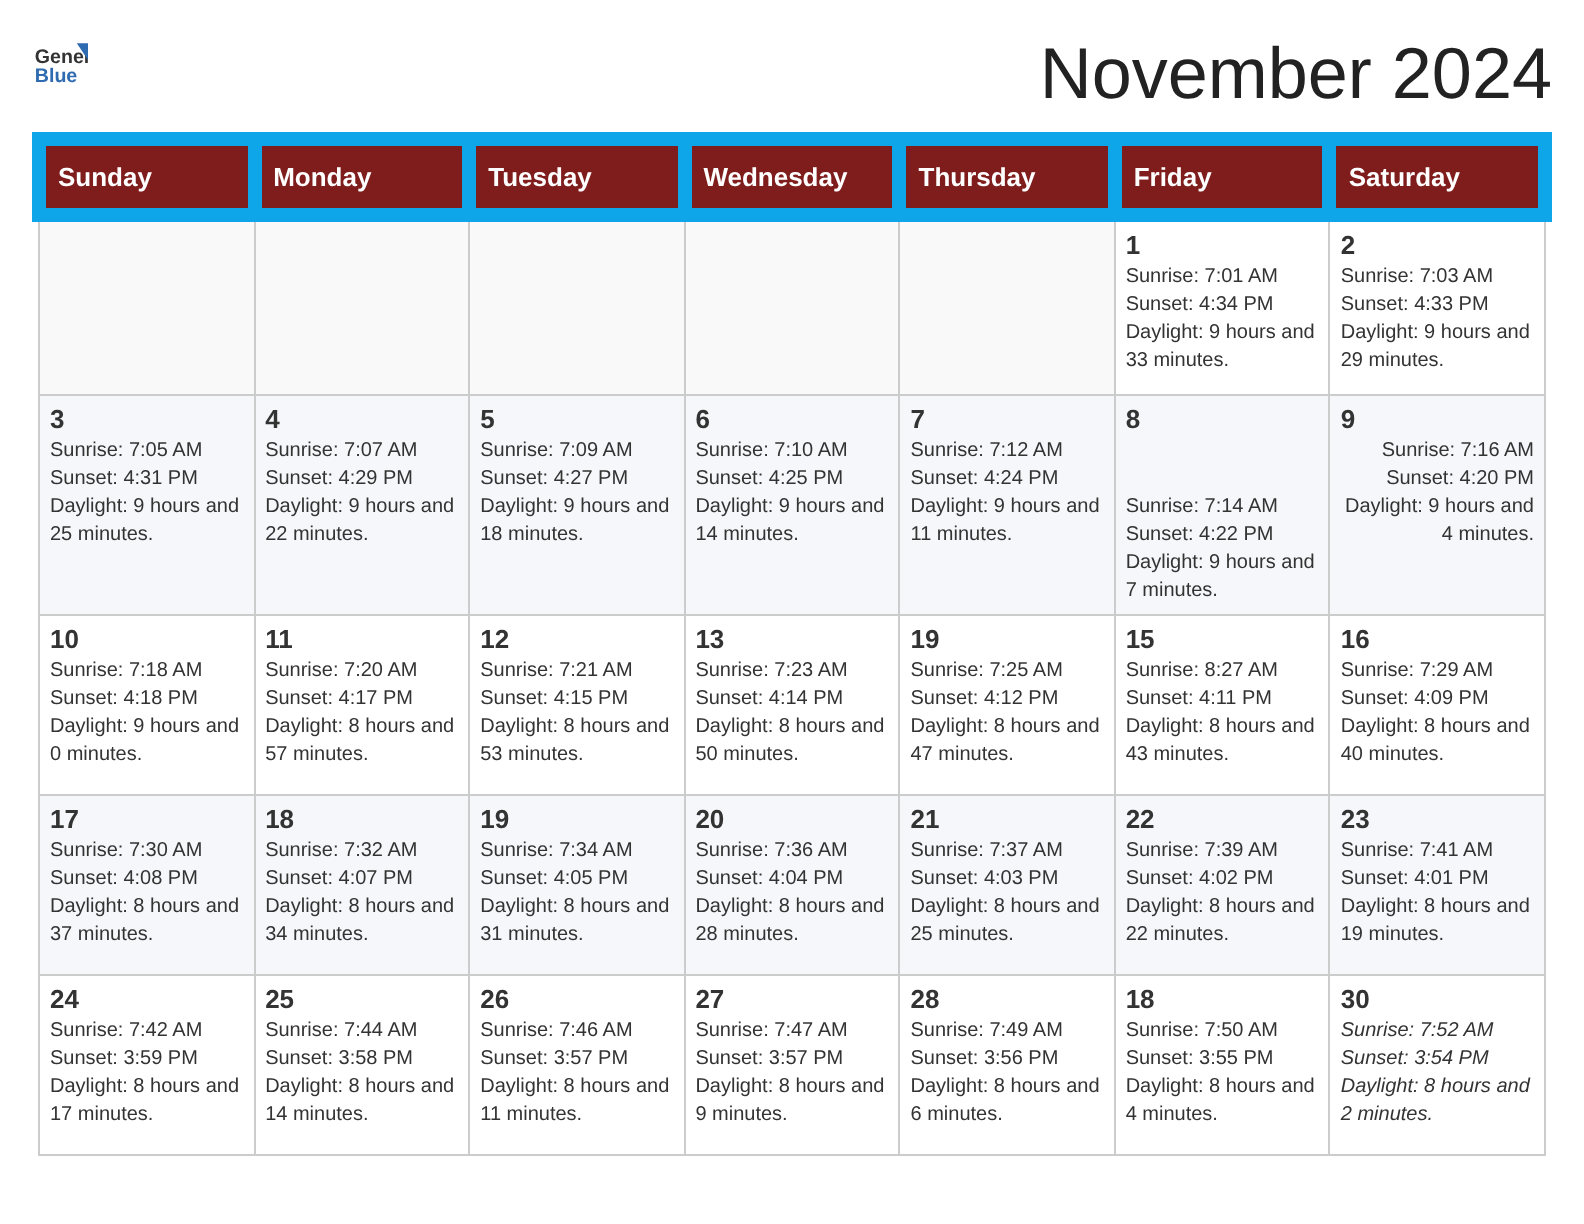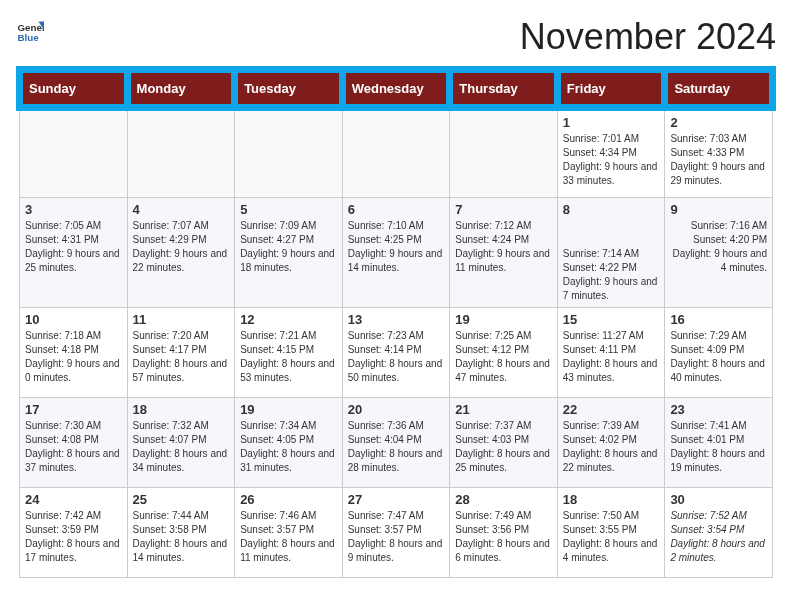--- a/index.html
+++ b/index.html
@@ -204,21 +204,21 @@
 Daylight: 8 hours and 50 minutes.</div>
         </td>
         <td>
           <span class="day-number">19</span>
           <div class="cell-content" style="white-space: pre-wrap;">Sunrise: 7:25 AM
 Sunset: 4:12 PM
 Daylight: 8 hours and 47 minutes.</div>
         </td>
         <td>
           <span class="day-number">15</span>
-          <div class="cell-content" style="white-space: pre-wrap;">Sunrise: 11:27 AM
+          <div class="cell-content" style="white-space: pre-wrap;">Sunrise: 8:27 AM
 Sunset: 4:11 PM
 Daylight: 8 hours and 43 minutes.</div>
         </td>
         <td>
           <span class="day-number">16</span>
           <div class="cell-content" style="white-space: pre-wrap;">Sunrise: 7:29 AM
 Sunset: 4:09 PM
 Daylight: 8 hours and 40 minutes.</div>
         </td>
       </tr>

